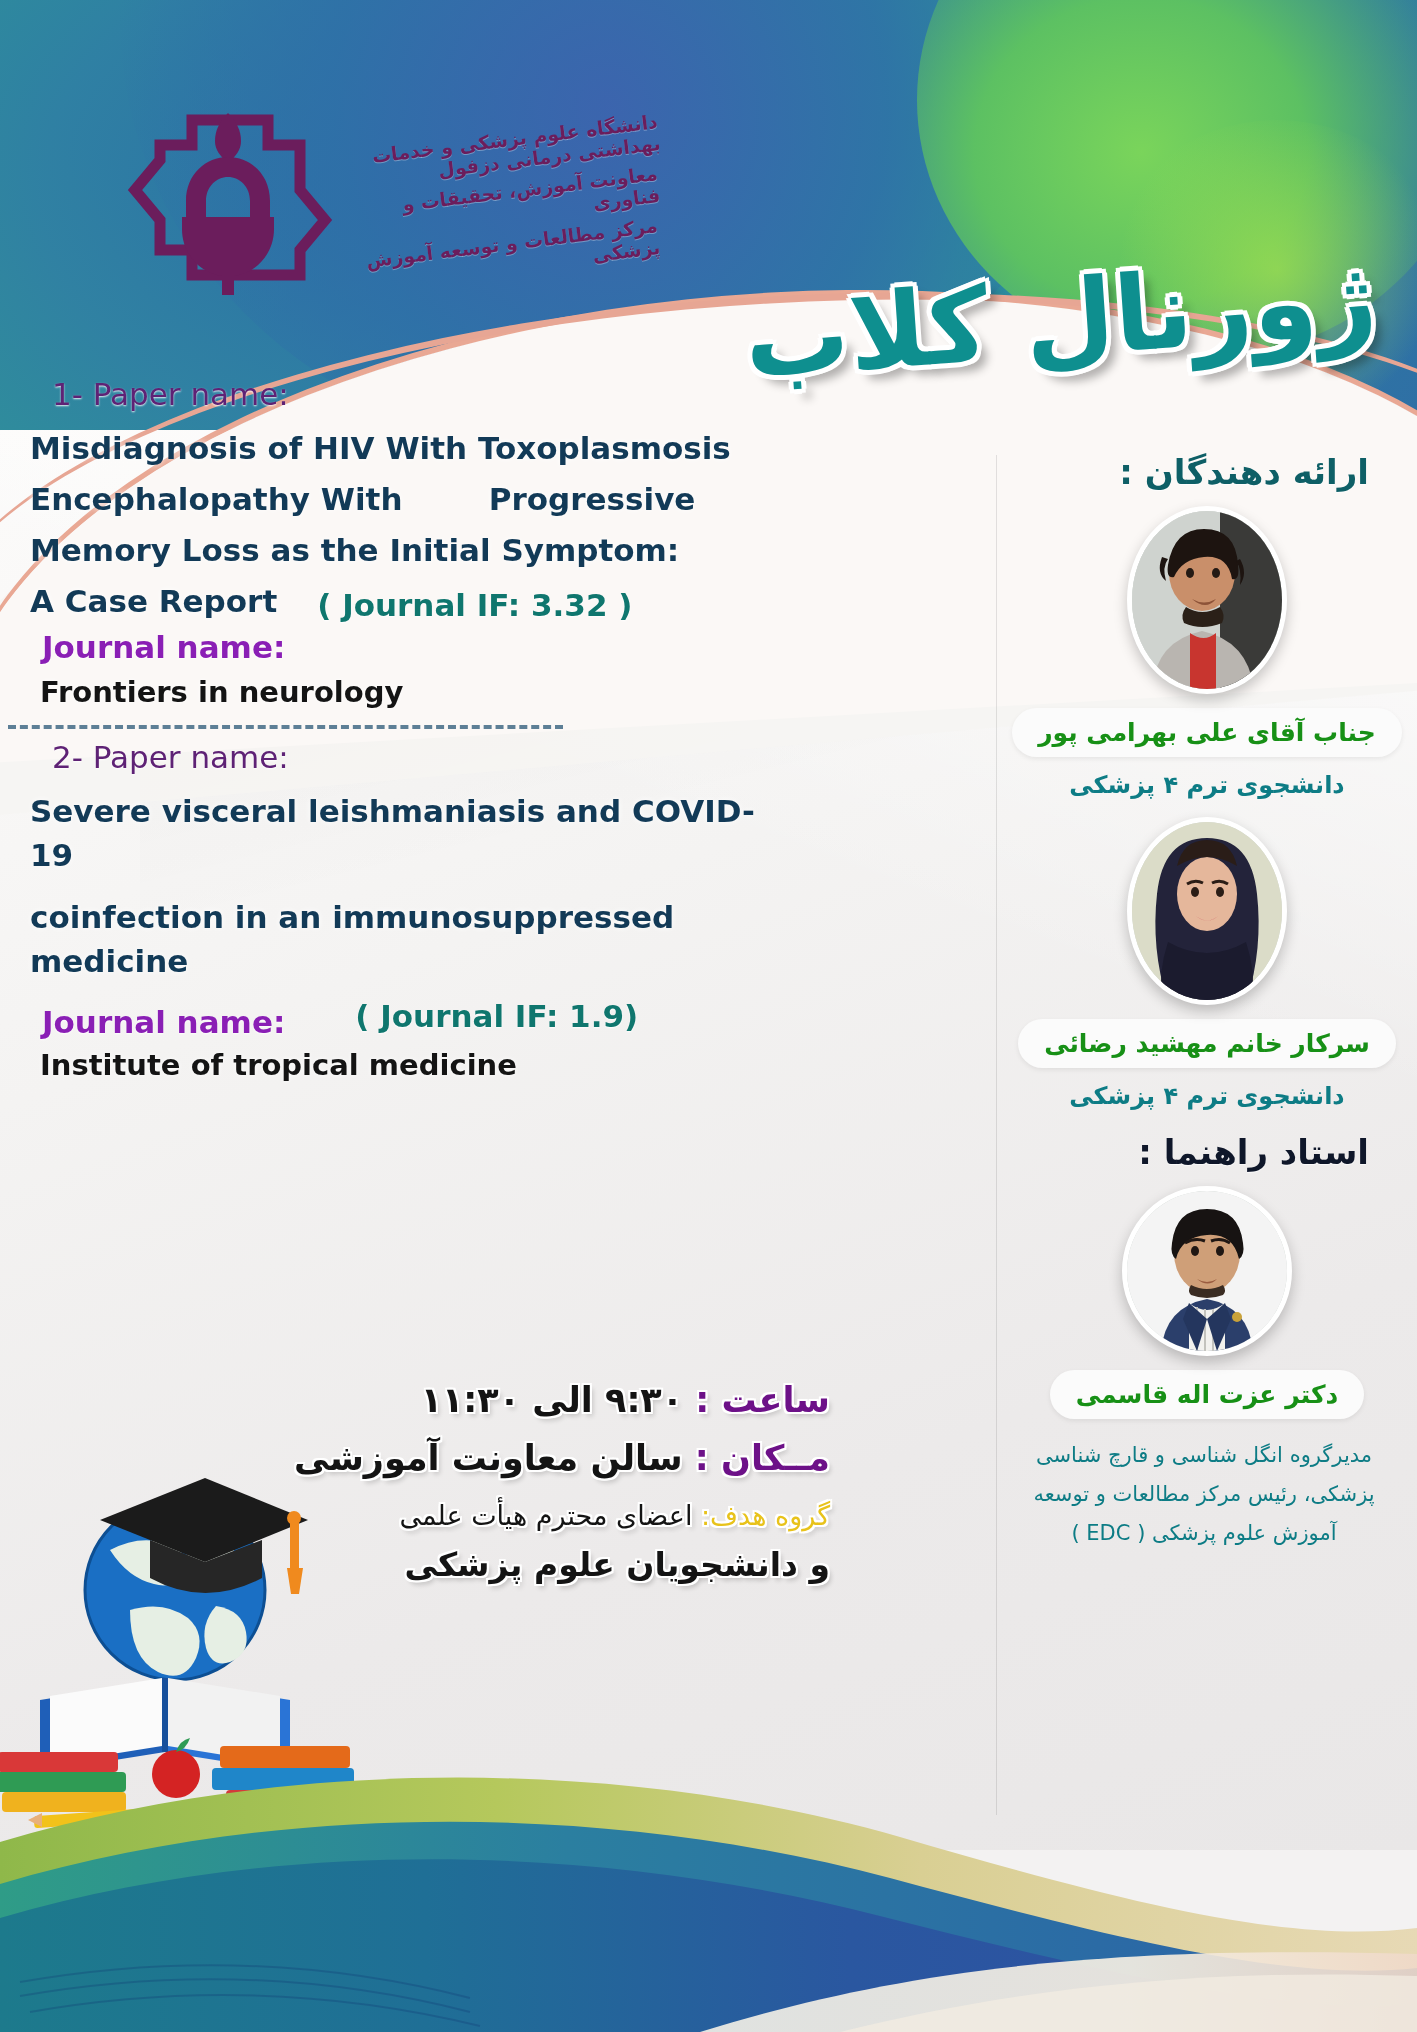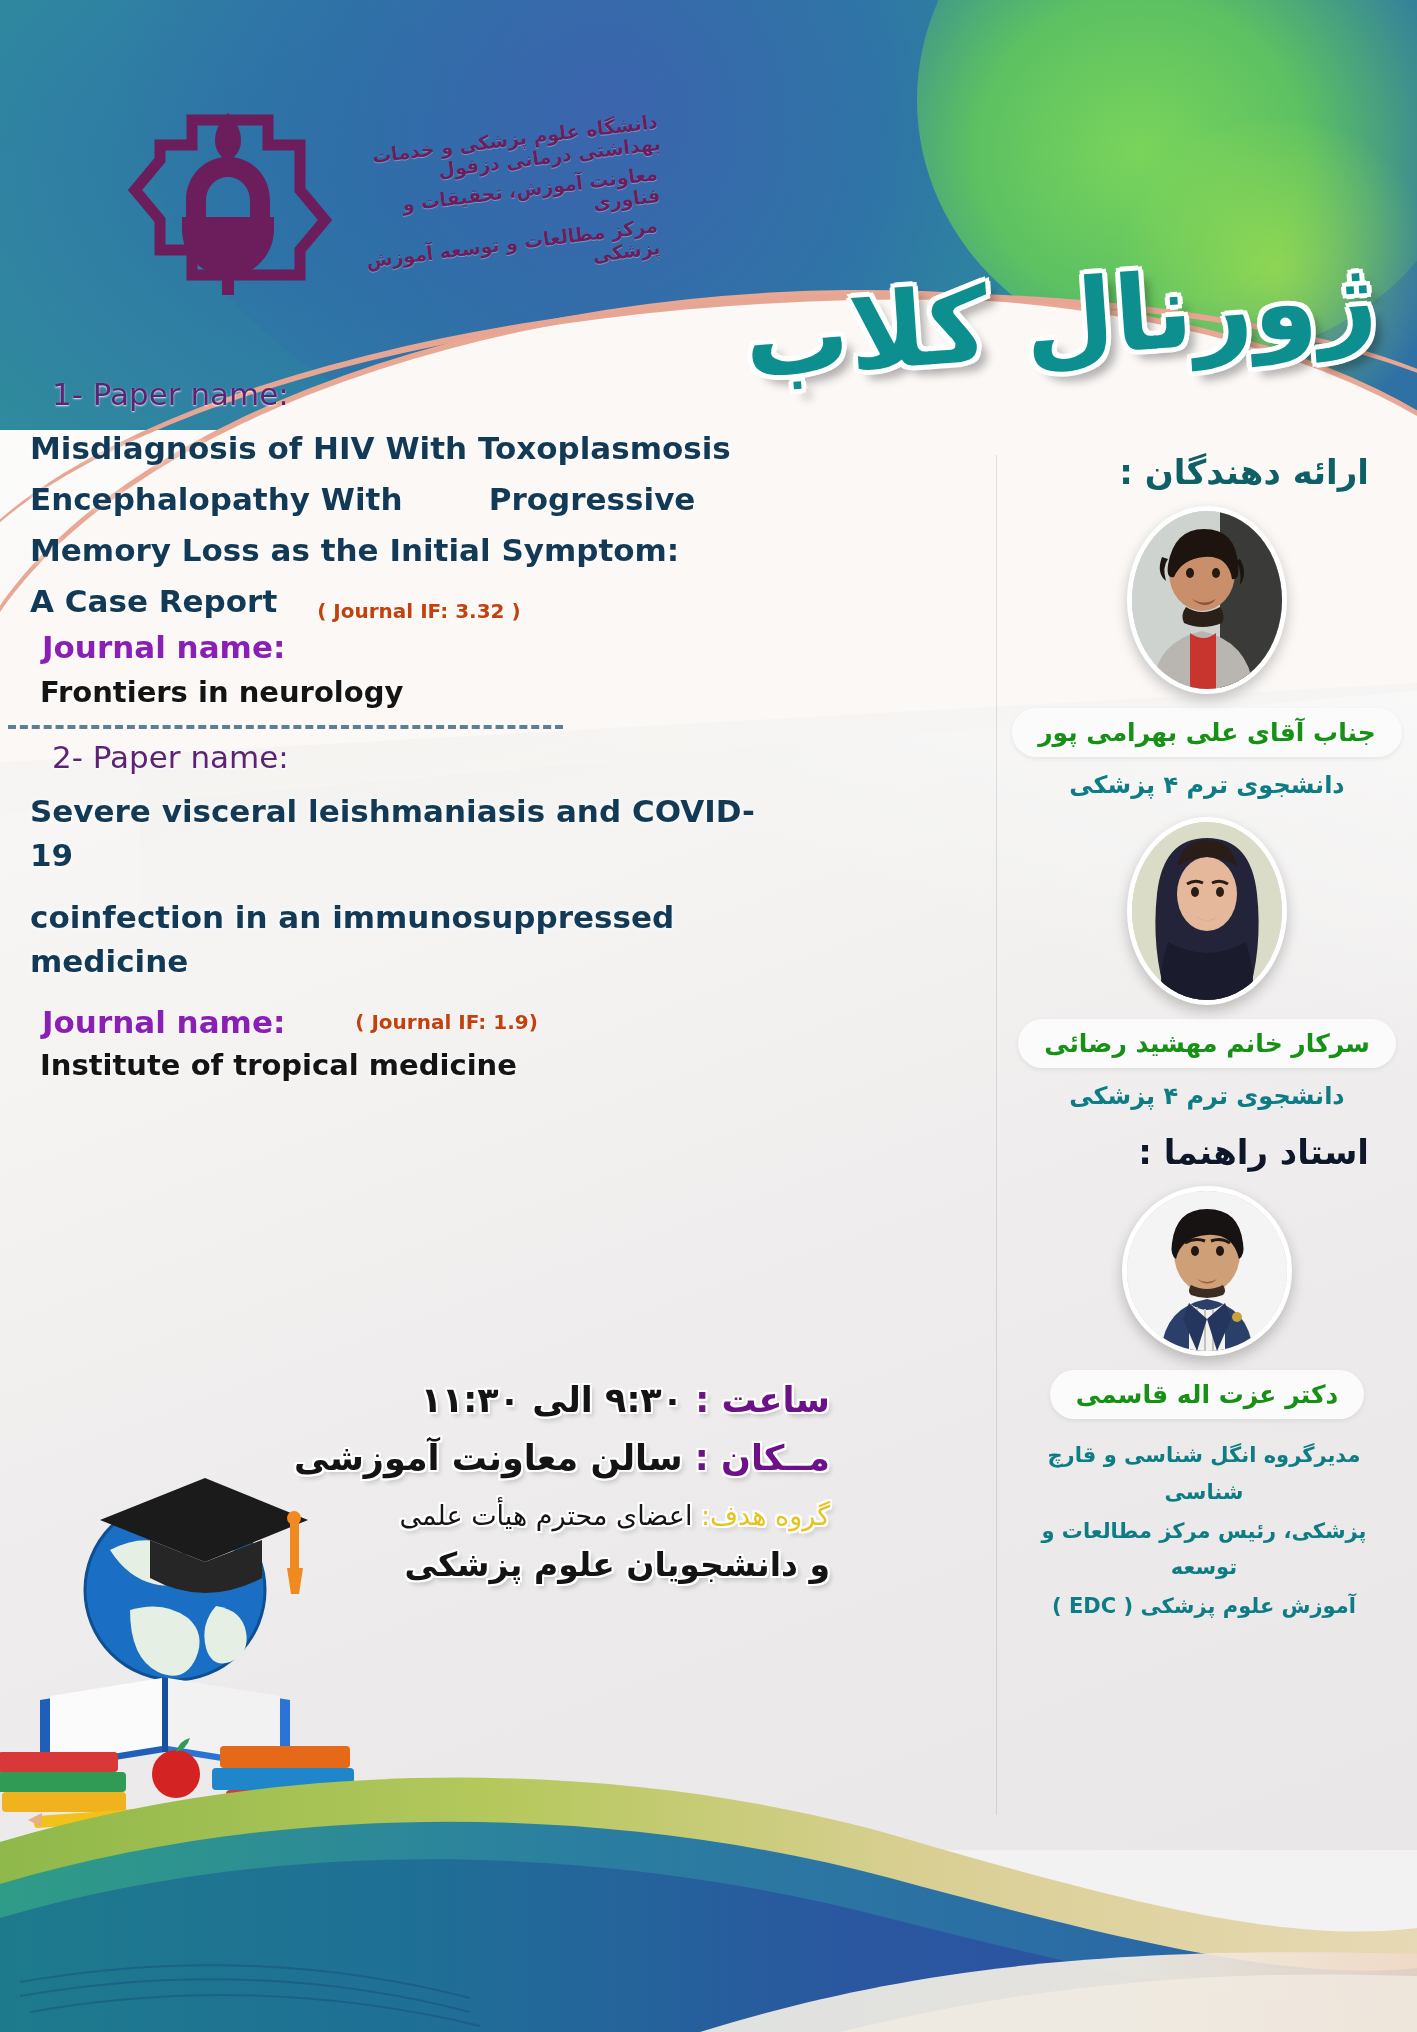--- a/index.html
+++ b/index.html
@@ -128,21 +128,21 @@
     color:#5e2275;font-size:31px;font-weight:normal;margin:0 0 14px 22px;
     text-shadow:0 1px 2px rgba(255,255,255,.9);
   }
   .paper-title{
     color:#123a57;font-size:31px;font-weight:bold;line-height:1.42;
     margin:0 0 2px 0;
     text-shadow:0 0 6px rgba(255,255,255,.95);
   }
   .paper-title .lines > div{margin-bottom:7px;}
   .if-line{
-    color:#c2410c;font-size:20px;font-weight:bold;
+    color:#0f766e;font-size:31px;font-weight:bold;
     text-shadow:0 1px 2px rgba(255,255,255,.9);
   }
   .label-journal{
     color:#8a1fb5;font-size:31px;font-weight:bold;margin:6px 0 10px 12px;
     text-shadow:0 1px 2px rgba(255,255,255,.9);
   }
   .journal-name{
     color:#141414;font-size:29px;font-weight:bold;margin:0 0 8px 10px;
     text-shadow:0 0 5px rgba(255,255,255,.9);
   }
@@ -184,21 +184,21 @@
     background:#fbfbfb;border-radius:40px;
     padding:10px 26px;margin:4px auto 8px auto;
     color:#179016;font-size:25px;font-weight:bold;
     box-shadow:0 2px 5px rgba(0,0,0,.07);
     white-space:nowrap;
   }
   .role-line{
     color:#0d7c85;font-size:24px;font-weight:bold;margin:6px 0 18px 0;
   }
   .cred-line{
-    color:#0d7c85;font-size:21px;font-weight:bold;line-height:1.75;
+    color:#0d7c85;font-size:21px;font-weight:normal;line-height:1.75;
     padding:0 26px;margin:10px 6px 0 0;text-align:center;
   }
 
   
   .event-details{
     position:absolute;left:0;top:1380px;width:800px;
     direction:rtl;text-align:right;padding-left:30px;
   }
   .ev-line{
     font-size:35px;font-weight:bold;margin:0 0 18px 0;

